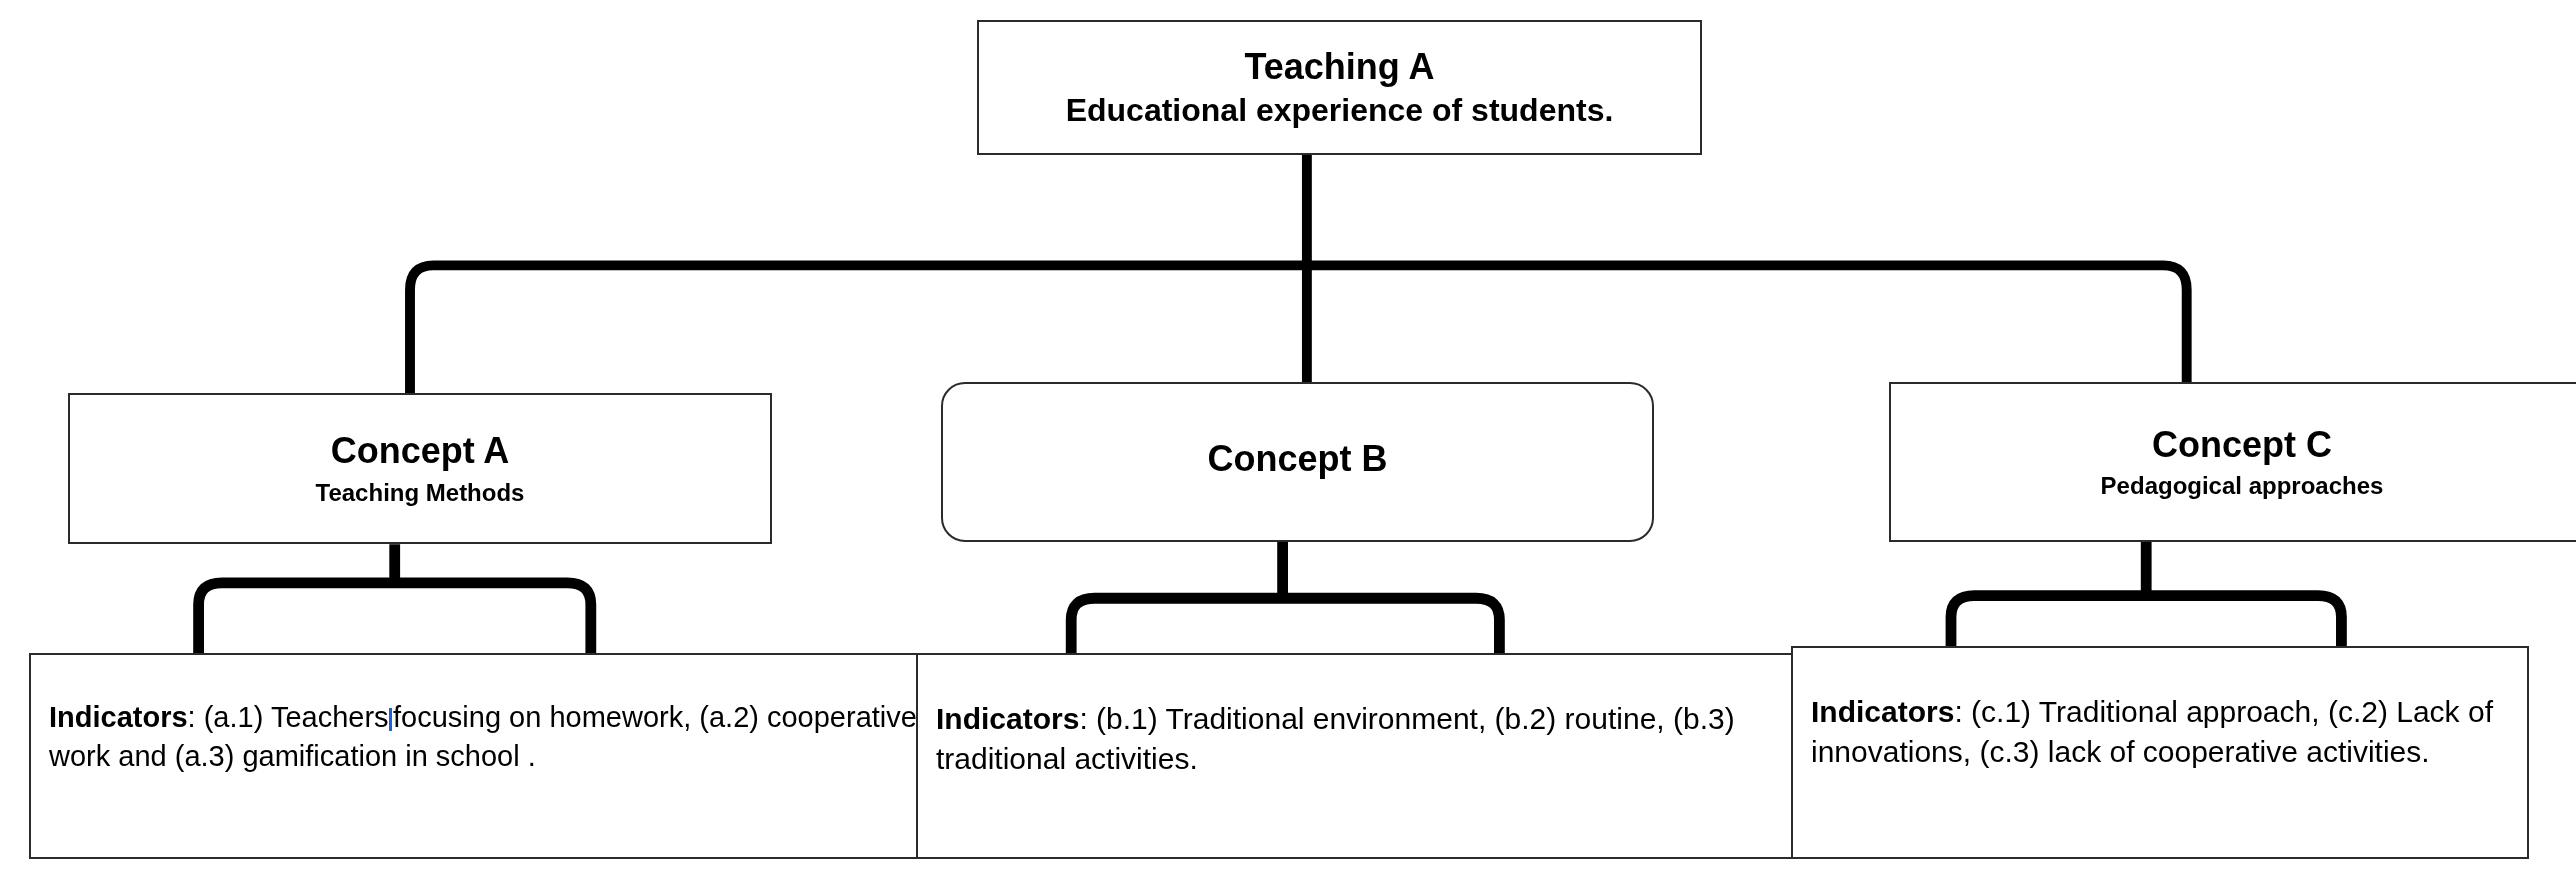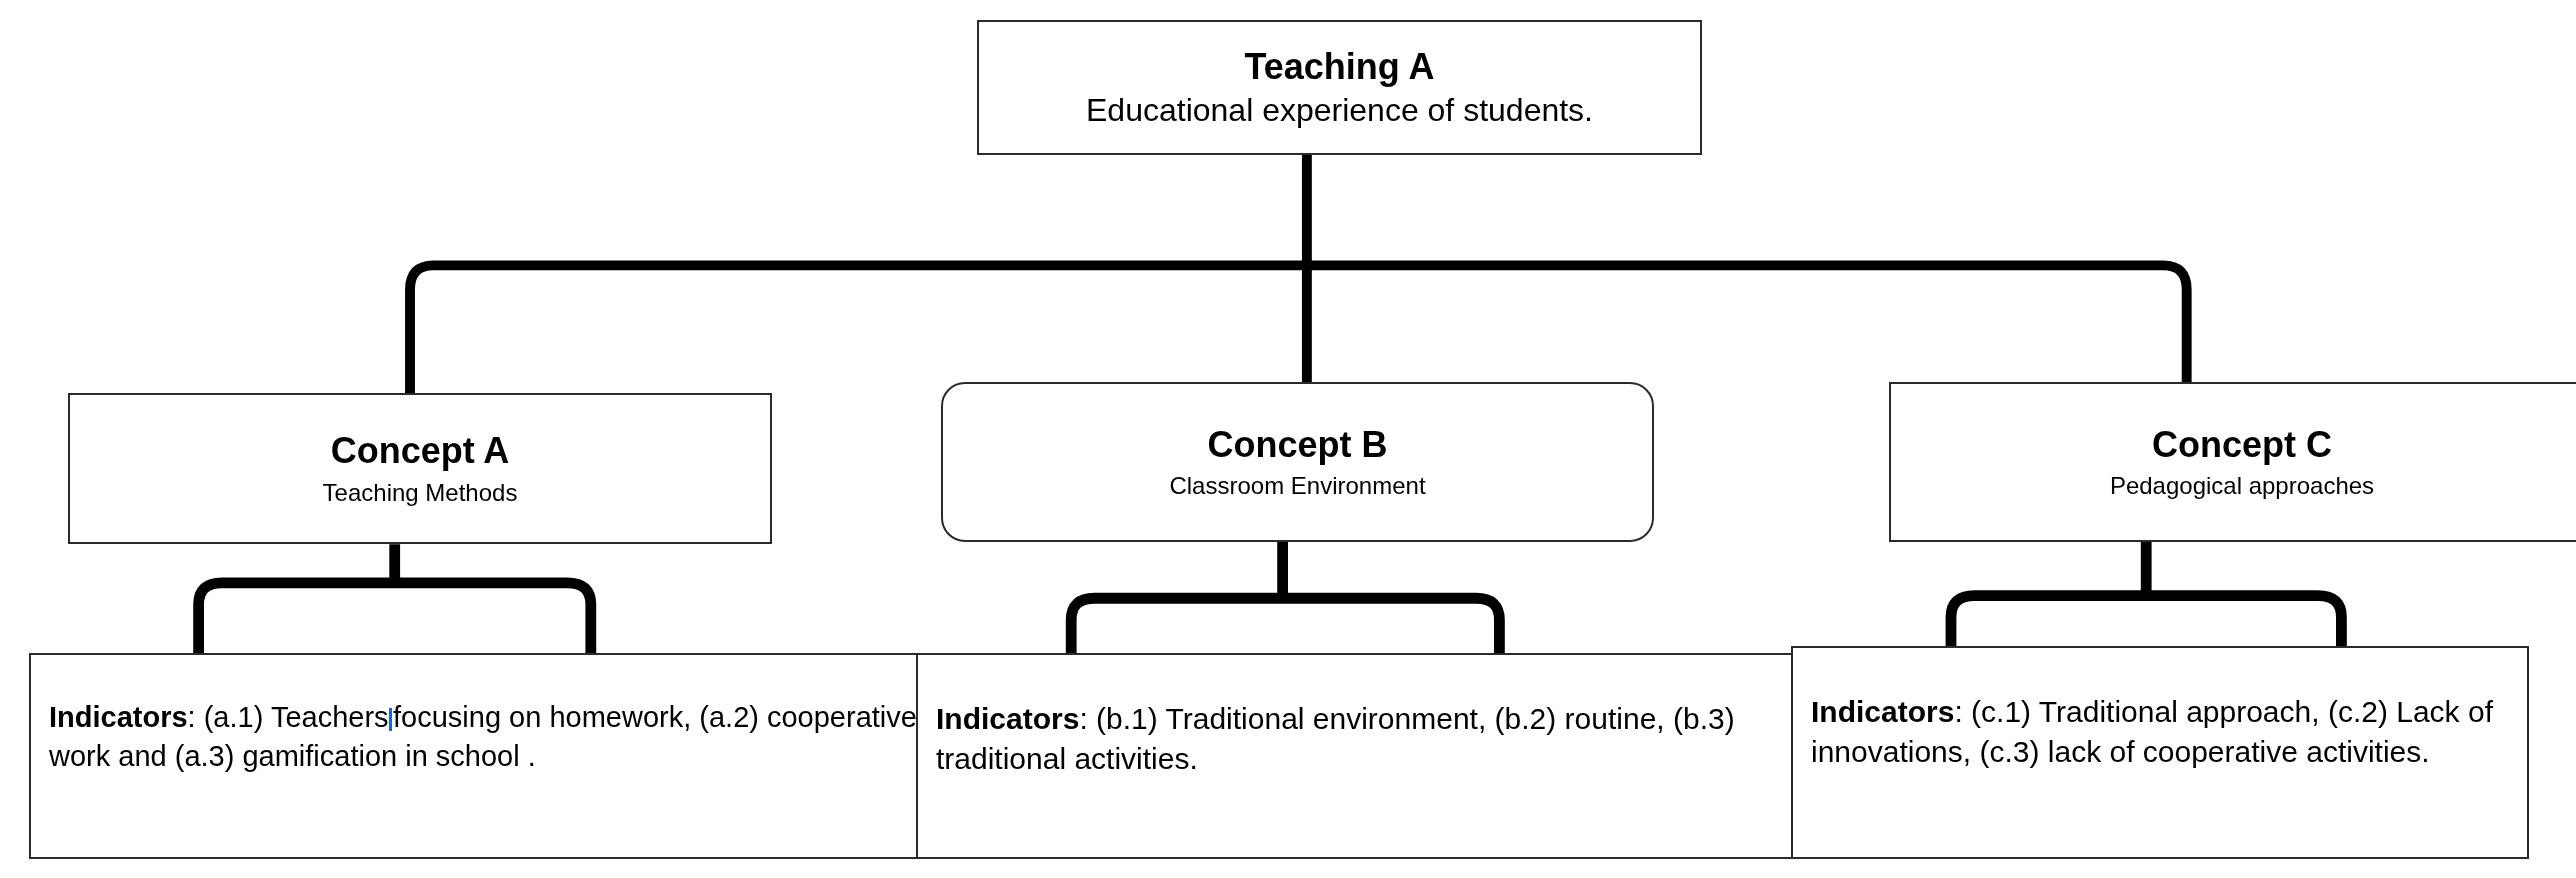--- a/index.html
+++ b/index.html
@@ -52,21 +52,21 @@
     justify-content: center;
     text-align: center;
   }
 
   .title-line {
     font-weight: bold;
     color: #000000;
     line-height: 1.15;
   }
   .sub-line {
-    font-weight: normal;
+    font-weight: bold;
     color: #000000;
     line-height: 1.15;
   }
 
   
   #node-variable-a {
     left: 977px;
     top: 20px;
     width: 725px;
     height: 135px;
@@ -140,21 +140,20 @@
     <span class="sub-line">Educational experience of students.</span>
   </div>
 
   <div class="node node-center concept" id="node-concept-a">
     <span class="title-line">Concept A</span>
     <span class="sub-line">Teaching Methods</span>
   </div>
 
   <div class="node node-center concept" id="node-concept-b">
     <span class="title-line">Concept B</span>
-    <span class="sub-line">Classroom Environment</span>
   </div>
 
   <div class="node node-center concept" id="node-concept-c">
     <span class="title-line">Concept C</span>
     <span class="sub-line">Pedagogical approaches</span>
   </div>
 
   <div class="node indicator" id="node-indicators-a">
     <p class="ind-body"><span class="ind-label">Indicators</span><span>:</span><span> (a.1) Teachers</span><span class="caret-artifact"></span><span>focusing on homework, (a.2) cooperative work and (a.3) gamification in school .</span></p>
   </div>

